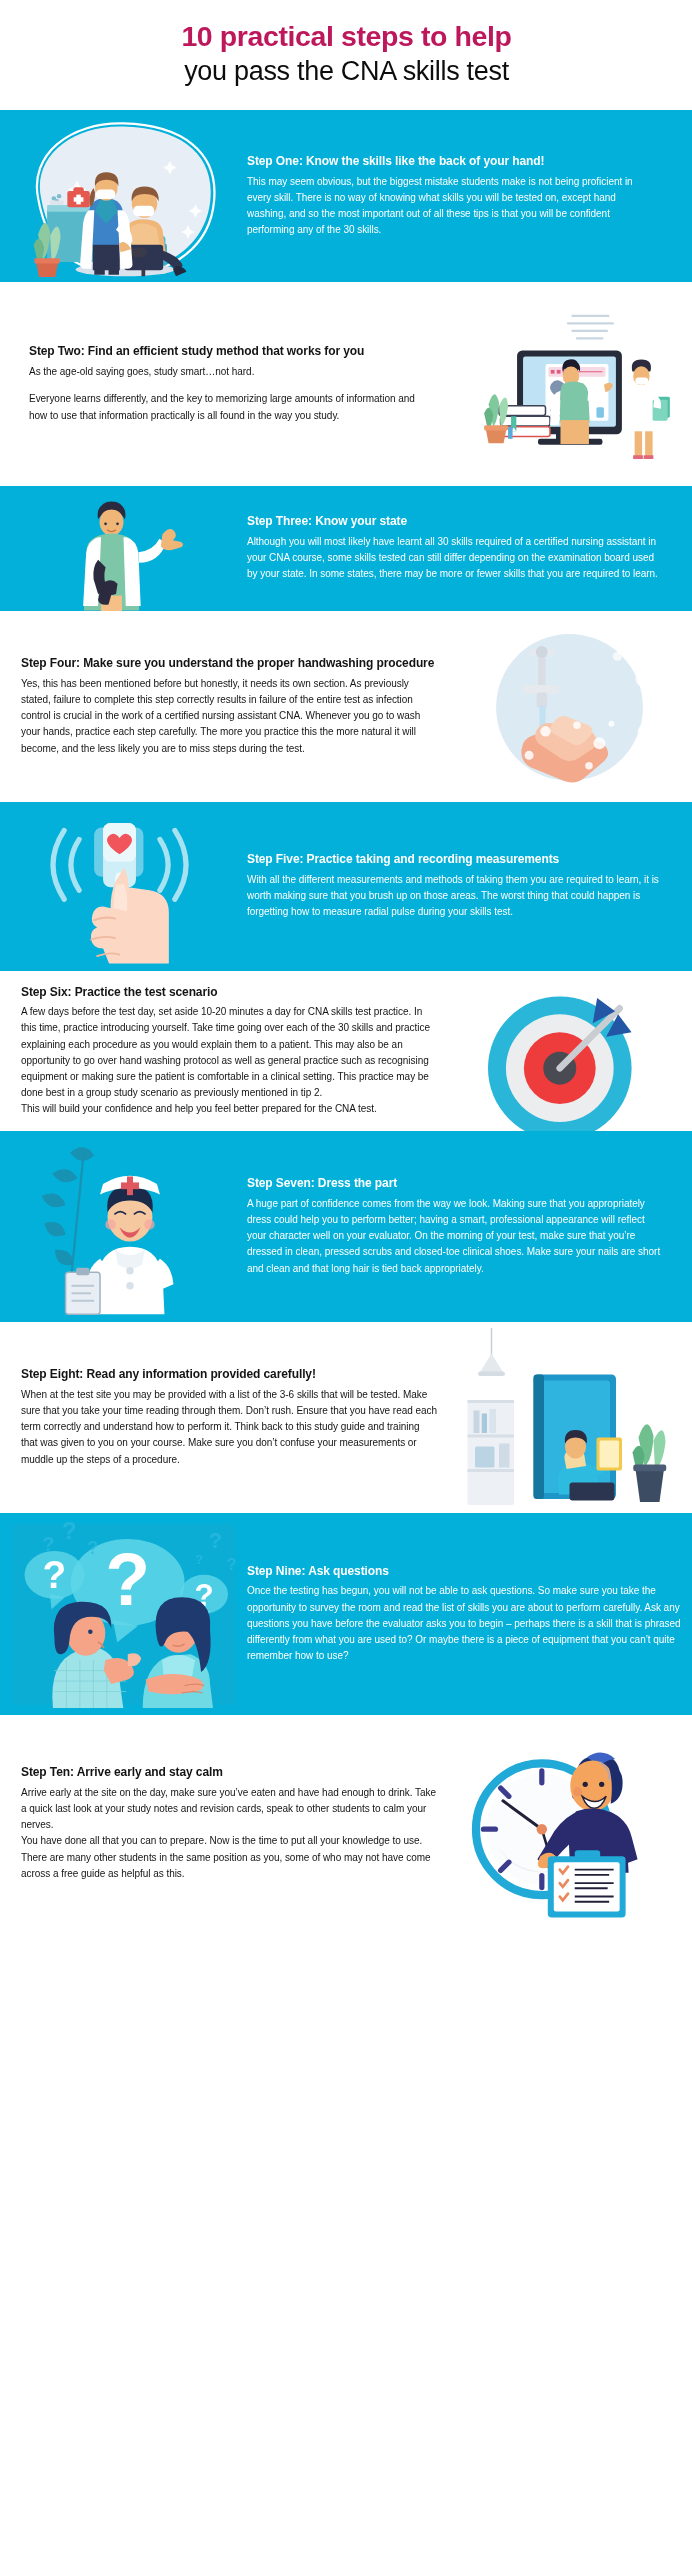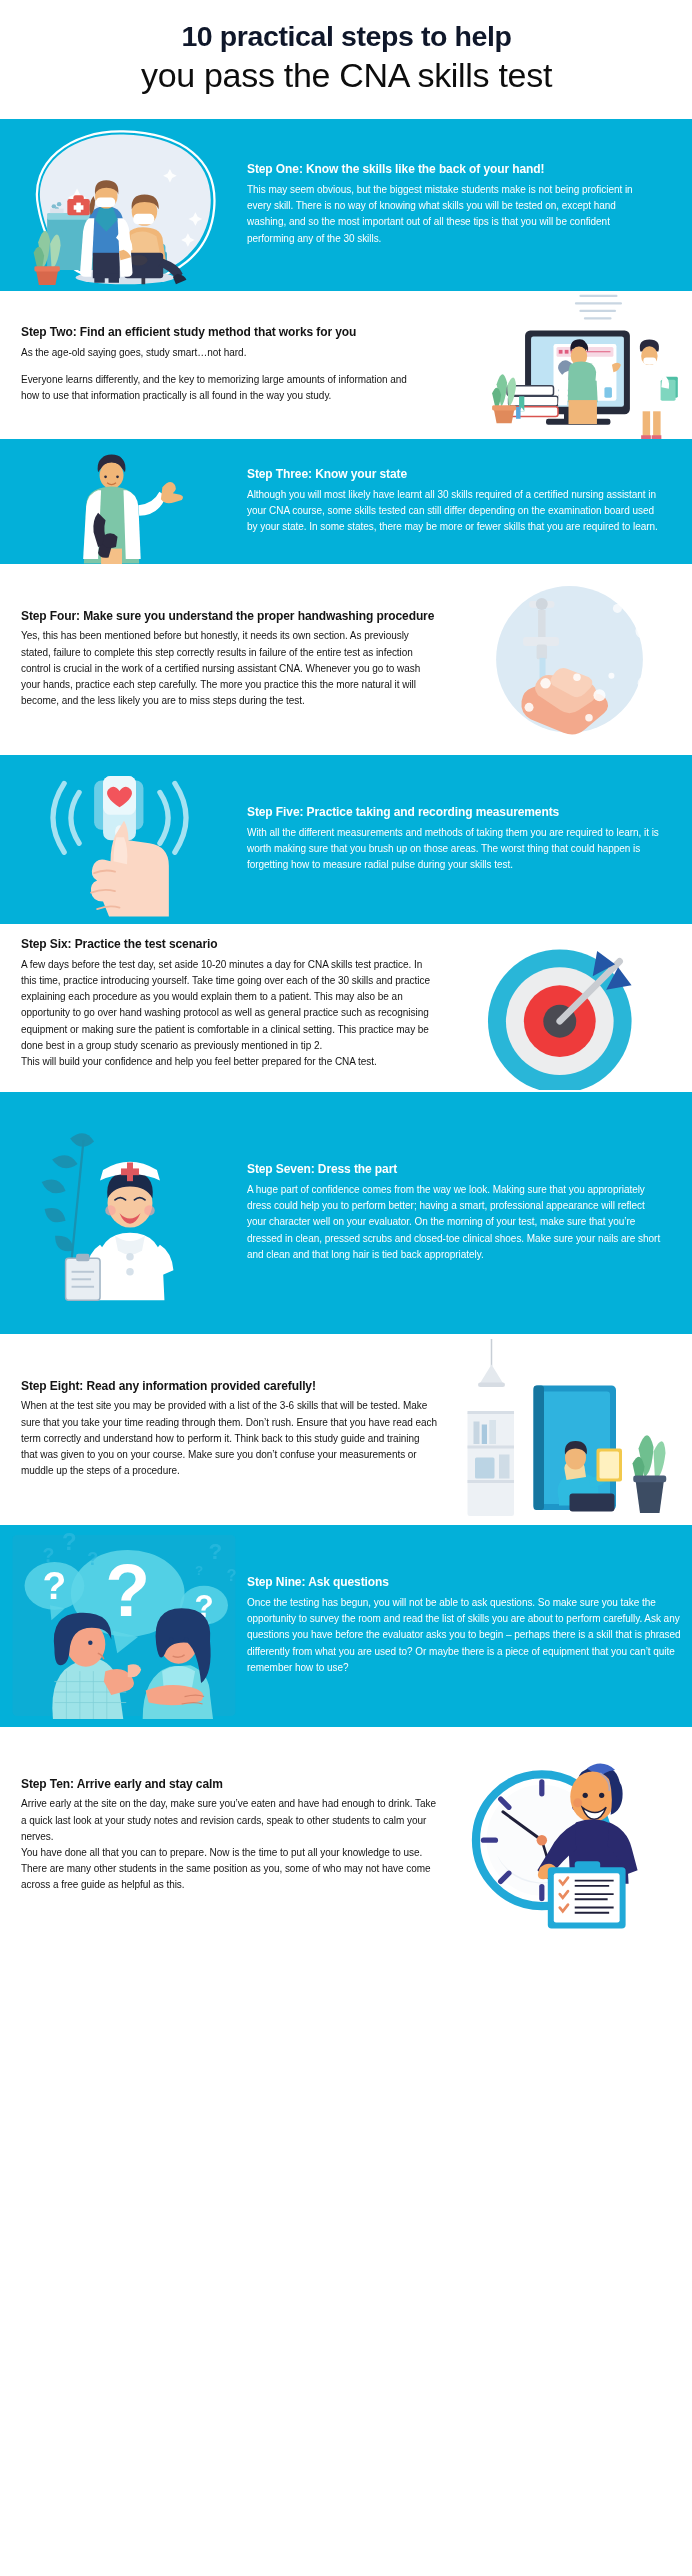--- a/index.html
+++ b/index.html
@@ -9,24 +9,24 @@
     font-family:"Liberation Sans", sans-serif;
     color:#111111;
     -webkit-font-smoothing:antialiased;
   }
   .page { width:693px; position:relative; overflow:hidden; }
 
   
   .header { padding:19.5px 30px 22.5px; text-align:center; background:#ffffff; }
   .title-line1 {
     font-size:28.5px; font-weight:bold; letter-spacing:-0.4px;
-    color:#0f172a; line-height:1.18;
+    color:#be185d; line-height:1.18;
   }
   .title-line2 {
-    font-size:34px; font-weight:400; letter-spacing:-0.3px;
+    font-size:27px; font-weight:400; letter-spacing:-0.3px;
     color:#0d0d0d; line-height:1.22; margin-top:1.5px;
   }
 
   
   .section { width:693px; display:flex; position:relative; }
   .section.blue { background:#03B0D9; color:#ffffff; }
   .section.white { background:#ffffff; color:#141414; }
 
   .col-art { flex:0 0 247px; position:relative; display:flex;
              align-items:center; justify-content:center; }
@@ -41,31 +41,31 @@
   .sec-body {
     font-size:10px; line-height:1.62; letter-spacing:-0.04px;
     white-space:pre-line;
   }
   .sec-body + .sec-body { margin-top:11.2px; }
   .section.blue .sec-title, .section.blue .sec-body { color:#ffffff; }
 
   
   #sec-1 { height:172px; padding:0 37px 0 0; }
   #sec-1 .col-text { padding-right:13.5px; }
-  #sec-2 { height:148px; padding:0; }
+  #sec-2 { height:204px; padding:8px; }
   #sec-2 .col-text { padding-left:21px; padding-right:7.5px; }
   #sec-3 { height:125px; }
   #sec-3 .col-text { padding-right:28.5px; }
   #sec-4 { height:191px; }
   #sec-4 .col-text { padding-left:21px; padding-right:9px; }
   #sec-5 { height:169px; }
   #sec-5 .col-text { padding-right:30px; }
   #sec-6 { height:160px; }
   #sec-6 .col-text { padding-left:21px; padding-right:9px; }
-  #sec-7 { height:242px;margin-top:8px; }
+  #sec-7 { height:191px; }
   #sec-7 .col-text { padding-right:30px; }
   #sec-8 { height:191px; }
   #sec-8 .col-text { padding-left:21px; padding-right:9px; }
   #sec-9 { height:202px; }
   #sec-9 .col-text { padding-right:12px; }
   #sec-10 { height:217px; }
   #sec-10 .col-text { padding-left:21px; padding-right:9px; }
 
   svg { display:block; }
 </style>

